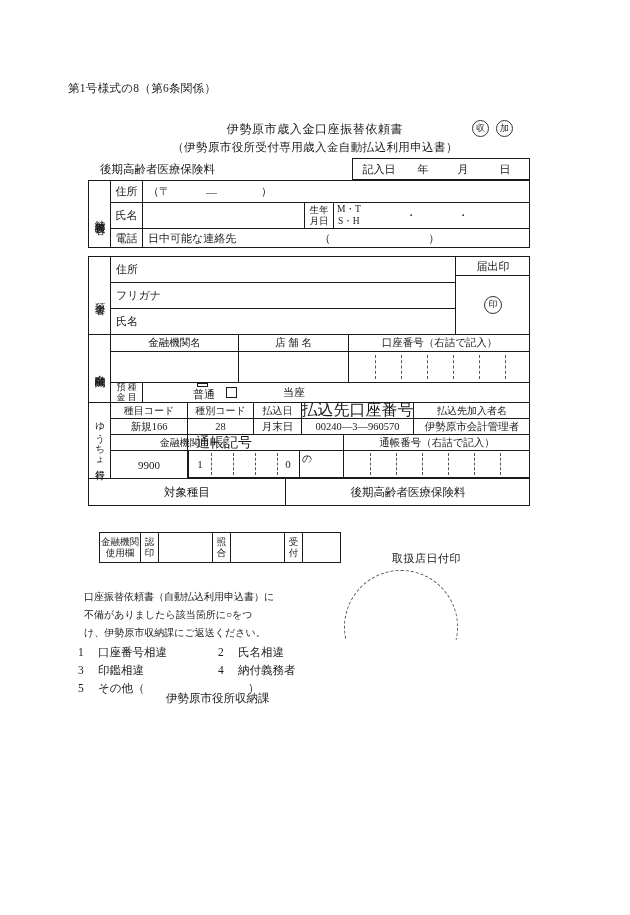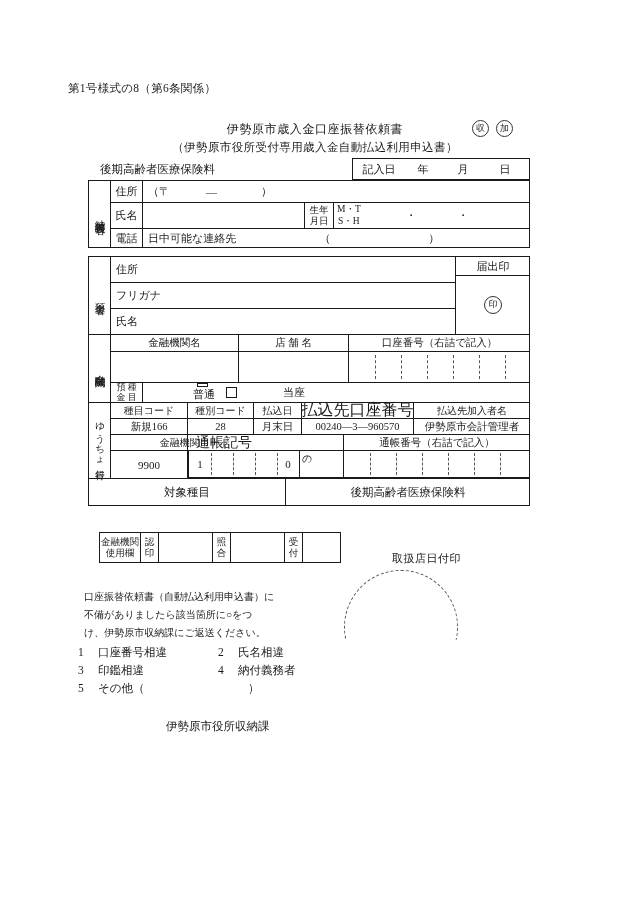--- a/index.html
+++ b/index.html
@@ -358,17 +358,17 @@
       <span class="rnum">4</span>
       <span>納付義務者</span>
     </div>
     <div class="reason-row">
       <span class="rnum">5</span>
       <span>その他（　　　　　　　　　）</span>
     </div>
   </div>
 
   <div class="abs" id="return-addr">
-    <div style="padding-left:88px;margin-top:28px;">伊勢原市役所収納課</div>
+    <div style="padding-left:88px;">伊勢原市役所収納課</div>
   </div>
 
 
 </div>
 
 </body></html>

